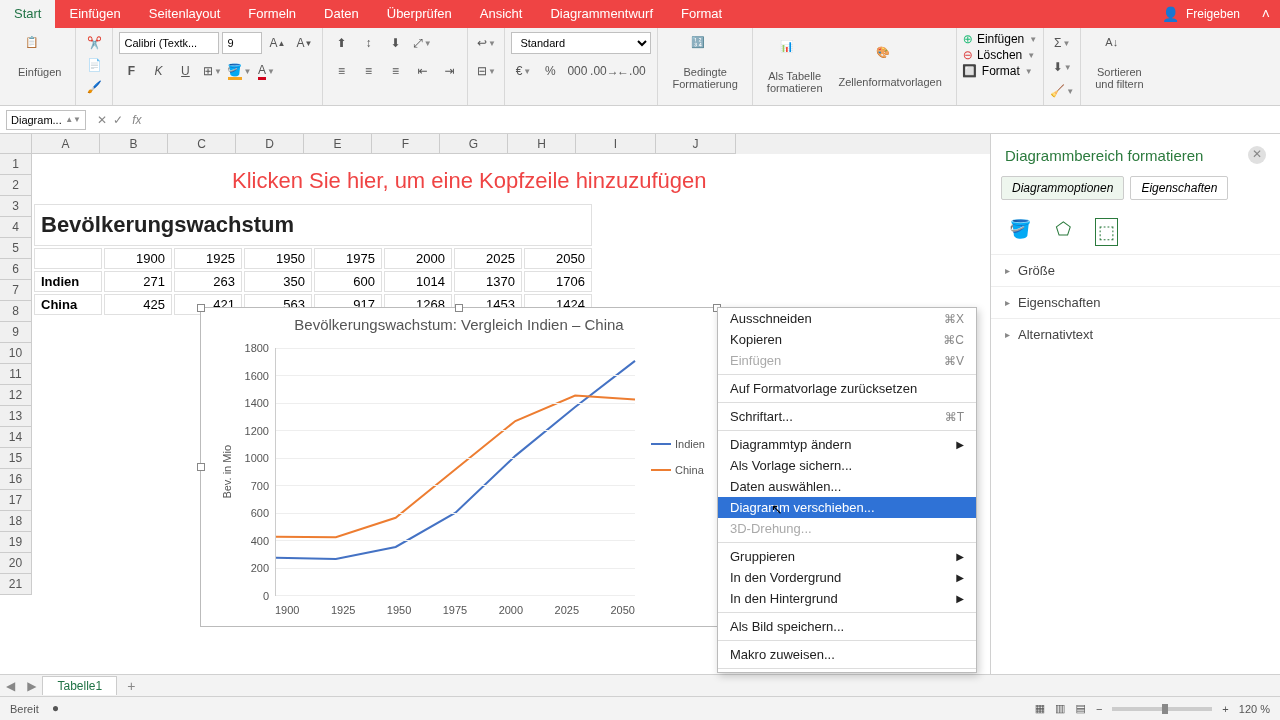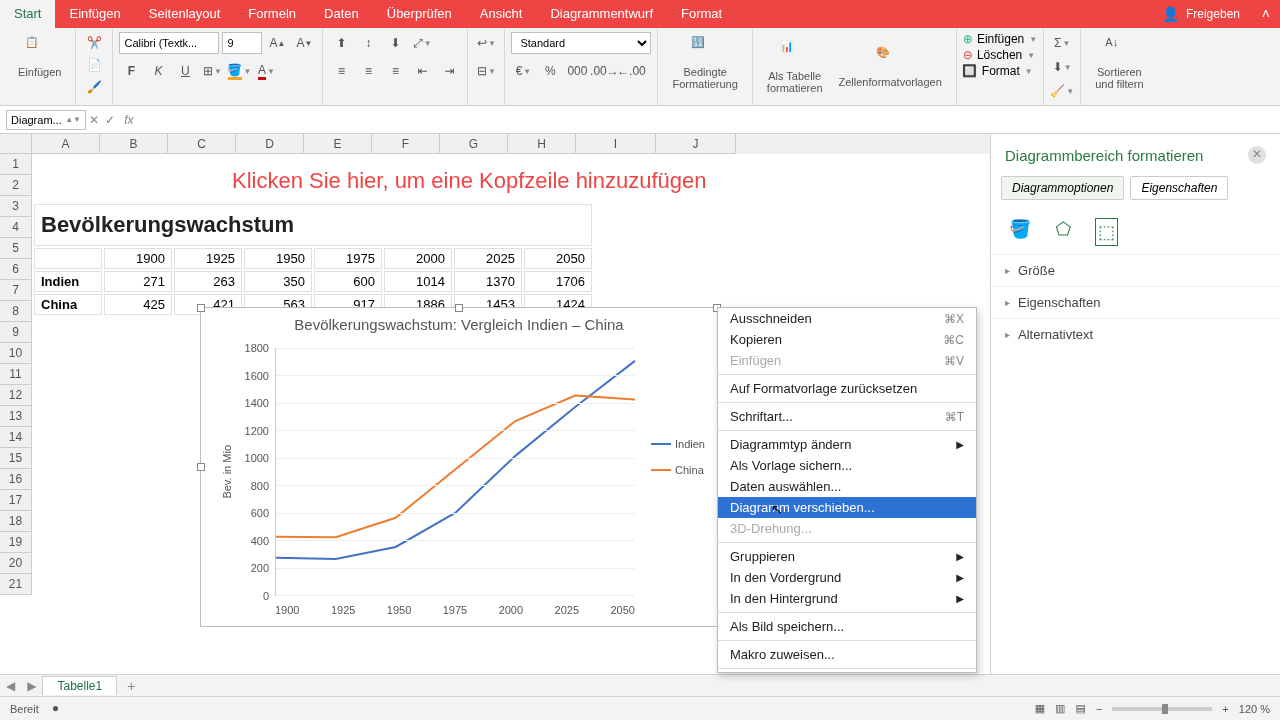--- a/index.html
+++ b/index.html
@@ -19,21 +19,21 @@
 .group .row { display:flex; gap:3px; align-items:center; }
 .lg-btn { display:flex; flex-direction:column; align-items:center; justify-content:center; padding:4px 8px; cursor:pointer; font-size:11px; color:#555; }
 .lg-icon { width:28px; height:28px; margin-bottom:2px; }
 .sm-btn { width:24px; height:22px; display:flex; align-items:center; justify-content:center; border:1px solid transparent; cursor:pointer; font-size:12px; color:#555; }
 .font-sel { width:100px; height:22px; font-size:11px; border:1px solid #c0c0c0; background:#fff; padding:0 4px; }
 .size-sel { width:40px; height:22px; font-size:11px; border:1px solid #c0c0c0; background:#fff; padding:0 4px; }
 .drop { font-size:8px; color:#888; margin-left:1px; }
 
 
 .fbar { height:28px; background:#fff; border-bottom:1px solid #d0d0d0; display:flex; align-items:center; }
-.name-box { width:80px; height:20px; border:1px solid #c0c0c0; margin:0 0 0 6px; padding:0 4px; font-size:11px; display:flex; align-items:center; justify-content:space-between; }
+.name-box { width:80px; height:20px; border:1px solid #c0c0c0; margin:0 8px 0 6px; padding:0 4px; font-size:11px; display:flex; align-items:center; justify-content:space-between; }
 .fbar .fx { font-style:italic; color:#888; margin:0 6px; font-size:12px; }
 .fbar .ck { color:#888; margin:0 3px; }
 
 
 .main { display:flex; height:calc(100% - 28px - 78px - 28px - 24px - 22px); }
 .sheet { flex:1; position:relative; overflow:hidden; }
 .panel { width:290px; border-left:1px solid #d0d0d0; background:#fff; }
 
 
 .corner { position:absolute; left:0; top:0; width:32px; height:20px; background:#f0f0f0; border-right:1px solid #ccc; border-bottom:1px solid #ccc; }
@@ -314,42 +314,42 @@
               <td style="width: 68px;">1014</td>
               <td style="width: 68px;">1370</td>
               <td style="width: 68px;">1706</td>
             </tr>
             <tr>
               <td class="lbl" style="width: 68px;">China</td>
               <td style="width: 68px;">425</td>
               <td style="width: 68px;">421</td>
               <td style="width: 68px;">563</td>
               <td style="width: 68px;">917</td>
-              <td style="width: 68px;">1886</td>
+              <td style="width: 68px;">1268</td>
               <td style="width: 68px;">1453</td>
               <td style="width: 68px;">1424</td>
             </tr>
           </tbody>
         </table>
 
       <div class="chart">
         <div class="handle" style="top:-4px;left:-4px"></div>
         <div class="handle" style="top:-4px;left:50%;margin-left:-4px"></div>
         <div class="handle" style="top:-4px;right:-4px"></div>
         <div class="handle" style="top:50%;left:-4px;margin-top:-4px"></div>
         <div class="ctitle">Bevölkerungswachstum: Vergleich Indien – China</div>
         <div class="chart-body">
           <div class="yaxis-lbl">Bev. in Mio</div>
           <div class="plot">
             <div class="ylabels" id="ylabs">
                 <div class="ylab" style="top: 100%;">0</div>
                 <div class="ylab" style="top: 88.8889%;">200</div>
                 <div class="ylab" style="top: 77.7778%;">400</div>
                 <div class="ylab" style="top: 66.6667%;">600</div>
-                <div class="ylab" style="top: 55.5556%;">800</div>
+                <div class="ylab" style="top: 55.5556%;">700</div>
                 <div class="ylab" style="top: 44.4444%;">1000</div>
                 <div class="ylab" style="top: 33.3333%;">1200</div>
                 <div class="ylab" style="top: 22.2222%;">1400</div>
                 <div class="ylab" style="top: 11.1111%;">1600</div>
                 <div class="ylab" style="top: 0%;">1800</div>
               </div>
             <div class="plotarea" id="plotarea">
               <svg class="line" id="chartsvg" viewBox="0 0 100 100" preserveAspectRatio="none">
                   <polyline points="0,84.94444444444444 16.666666666666664,85.38888888888889 33.33333333333333,80.55555555555556 50,66.66666666666667 66.66666666666666,43.666666666666664 83.33333333333334,23.888888888888893 100,5.222222222222217" fill="none" stroke="#4472c4" stroke-width="2" vector-effect="non-scaling-stroke"></polyline>
                   <polyline points="0,76.38888888888889 16.666666666666664,76.61111111111111 33.33333333333333,68.72222222222221 50,49.05555555555555 66.66666666666666,29.555555555555557 83.33333333333334,19.277777777777782 100,20.88888888888889" fill="none" stroke="#ed7d31" stroke-width="2" vector-effect="non-scaling-stroke"></polyline>

